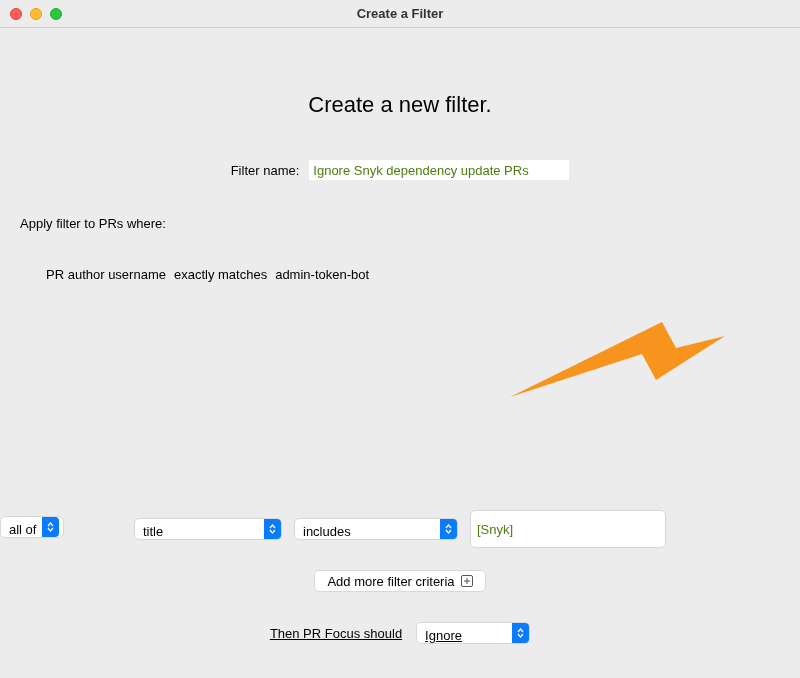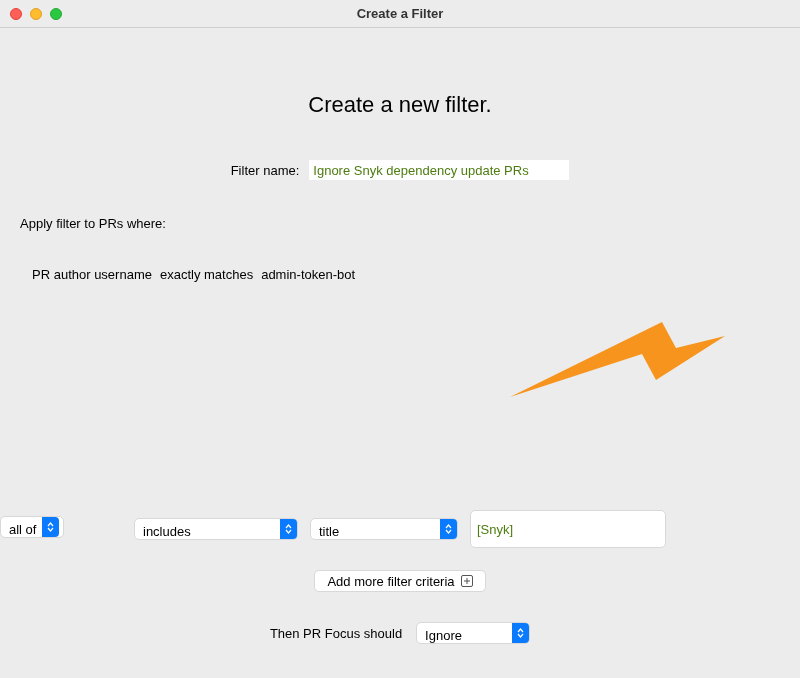--- a/index.html
+++ b/index.html
@@ -87,21 +87,21 @@
     .apply-label {
       font-size: 13px;
       color: #000;
       margin-left: 0px;
       margin-bottom: 36px;
     }
     .condition-row {
       display: flex;
       align-items: center;
       gap: 8px;
-      margin-left: 12px;
+      margin-left: 26px;
       font-size: 13px;
       color: #000;
     }
     .all-of-select {
       position: absolute;
       right: 20px;
       top: 234px;
     }
     .mac-select {
       display: inline-flex;
@@ -173,20 +173,21 @@
       display: flex;
       justify-content: center;
       margin-bottom: 30px;
     }
     .action-row {
       display: flex;
       justify-content: center;
       align-items: center;
       gap: 14px;
       margin-bottom: 24px;
+      text-decoration: underline;
     }
     .select-ignore { width: 114px; }
     .select-ignore .select-text { flex: 1; }
     .create-row {
       display: flex;
       justify-content: center;
     }
     .plus-icon {
       display: inline-block;
       width: 12px;
@@ -255,33 +256,33 @@
       </span>
     </div>
 
     <div class="arrow-annotation">
       <svg width="220" height="95" viewBox="0 0 220 95">
         <polygon points="0,85 152,10 166,36 215,24 146,68 132,42" fill="#f7941e"></polygon>
       </svg>
     </div>
 
     <div class="criteria-row">
+      <div class="mac-select select-title">
+        <span class="select-text">title</span>
+        <span class="select-arrows">
+          <svg viewBox="0 0 7 5">
+              <path d="M1 4 L3.5 1 L6 4" stroke="#fff" stroke-width="1.2" fill="none"></path>
+            </svg>
+          <svg viewBox="0 0 7 5">
+              <path d="M1 1 L3.5 4 L6 1" stroke="#fff" stroke-width="1.2" fill="none"></path>
+            </svg>
+        </span>
+      </div>
       <div class="mac-select select-includes">
         <span class="select-text">includes</span>
-        <span class="select-arrows">
-          <svg viewBox="0 0 7 5">
-              <path d="M1 4 L3.5 1 L6 4" stroke="#fff" stroke-width="1.2" fill="none"></path>
-            </svg>
-          <svg viewBox="0 0 7 5">
-              <path d="M1 1 L3.5 4 L6 1" stroke="#fff" stroke-width="1.2" fill="none"></path>
-            </svg>
-        </span>
-      </div>
-      <div class="mac-select select-title">
-        <span class="select-text">title</span>
         <span class="select-arrows">
           <svg viewBox="0 0 7 5">
               <path d="M1 4 L3.5 1 L6 4" stroke="#fff" stroke-width="1.2" fill="none"></path>
             </svg>
           <svg viewBox="0 0 7 5">
               <path d="M1 1 L3.5 4 L6 1" stroke="#fff" stroke-width="1.2" fill="none"></path>
             </svg>
         </span>
       </div>
       <input class="text-input value-input" type="text" value="[Snyk]" style="">

